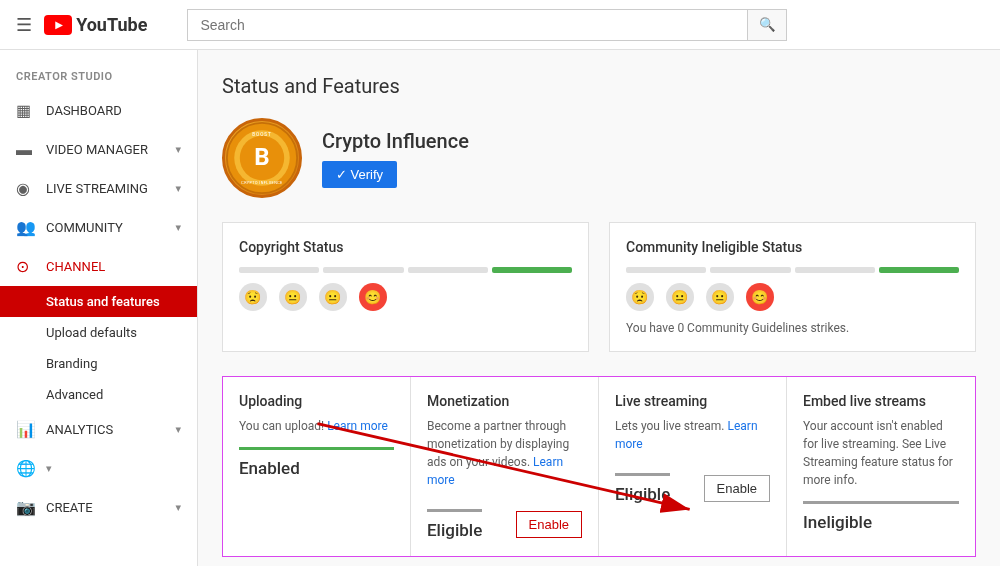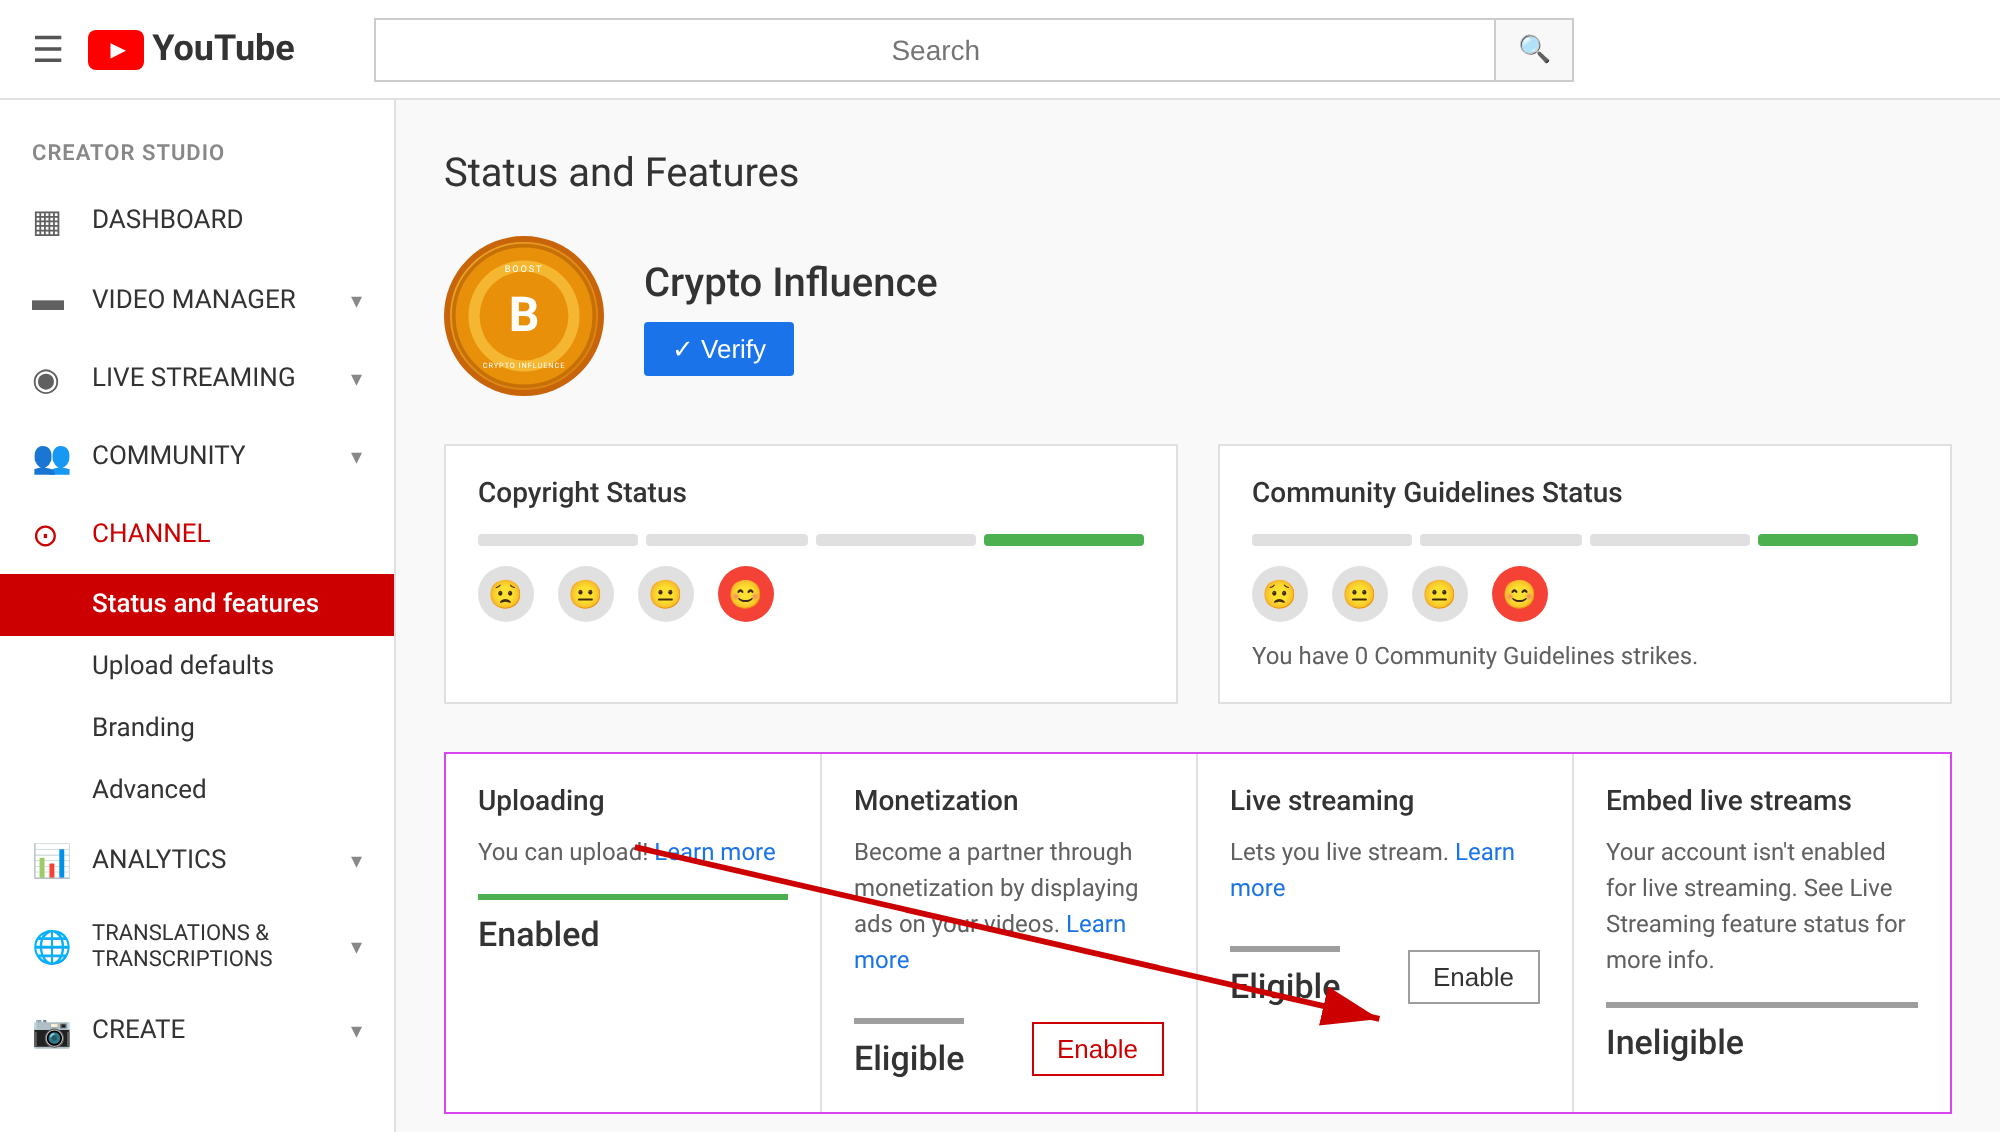--- a/index.html
+++ b/index.html
@@ -30,21 +30,20 @@
       max-width: 600px;
     }
     .search-bar input {
       flex: 1;
       height: 32px;
       border: 1px solid #ccc;
       border-right: none;
       padding: 0 12px;
       font-size: 14px;
       outline: none;
-      text-align: center;
     }
     .search-bar button {
       height: 32px;
       width: 40px;
       border: 1px solid #ccc;
       background: #f8f8f8;
       cursor: pointer;
       display: flex; align-items: center; justify-content: center;
     }
 
@@ -284,21 +283,20 @@
     <div class="sidebar-sub-item">Branding</div>
     <div class="sidebar-sub-item">Advanced</div>
 
     <div class="sidebar-item">
       <span class="icon">📊</span>
       <span class="label">ANALYTICS</span>
       <span class="chevron">▾</span>
     </div>
     <div class="sidebar-item">
       <span class="icon">🌐</span>
-      <span class="label" style="font-size:11px;">TRANSLATIONS &amp; TRANSCRIPTIONS</span>
       <span class="chevron">▾</span>
     </div>
     <div class="sidebar-item">
       <span class="icon">📷</span>
       <span class="label">CREATE</span>
       <span class="chevron">▾</span>
     </div>
   </div>
 
   <div class="main-content">
@@ -334,21 +332,21 @@
         </div>
         <div class="status-faces-row">
           <div class="status-face">😟</div>
           <div class="status-face">😐</div>
           <div class="status-face">😐</div>
           <div class="status-face active">😊</div>
         </div>
       </div>
 
       <div class="status-box">
-        <div class="status-box-title">Community Guidelines Status</div>
+        <div class="status-box-title">Community Ineligible Status</div>
         <div style="display:flex; align-items:center; gap:4px; margin-bottom:10px;">
           <div class="status-segment"></div>
           <div class="status-segment"></div>
           <div class="status-segment"></div>
           <div class="status-segment green"></div>
         </div>
         <div class="status-faces-row">
           <div class="status-face">😟</div>
           <div class="status-face">😐</div>
           <div class="status-face">😐</div>

